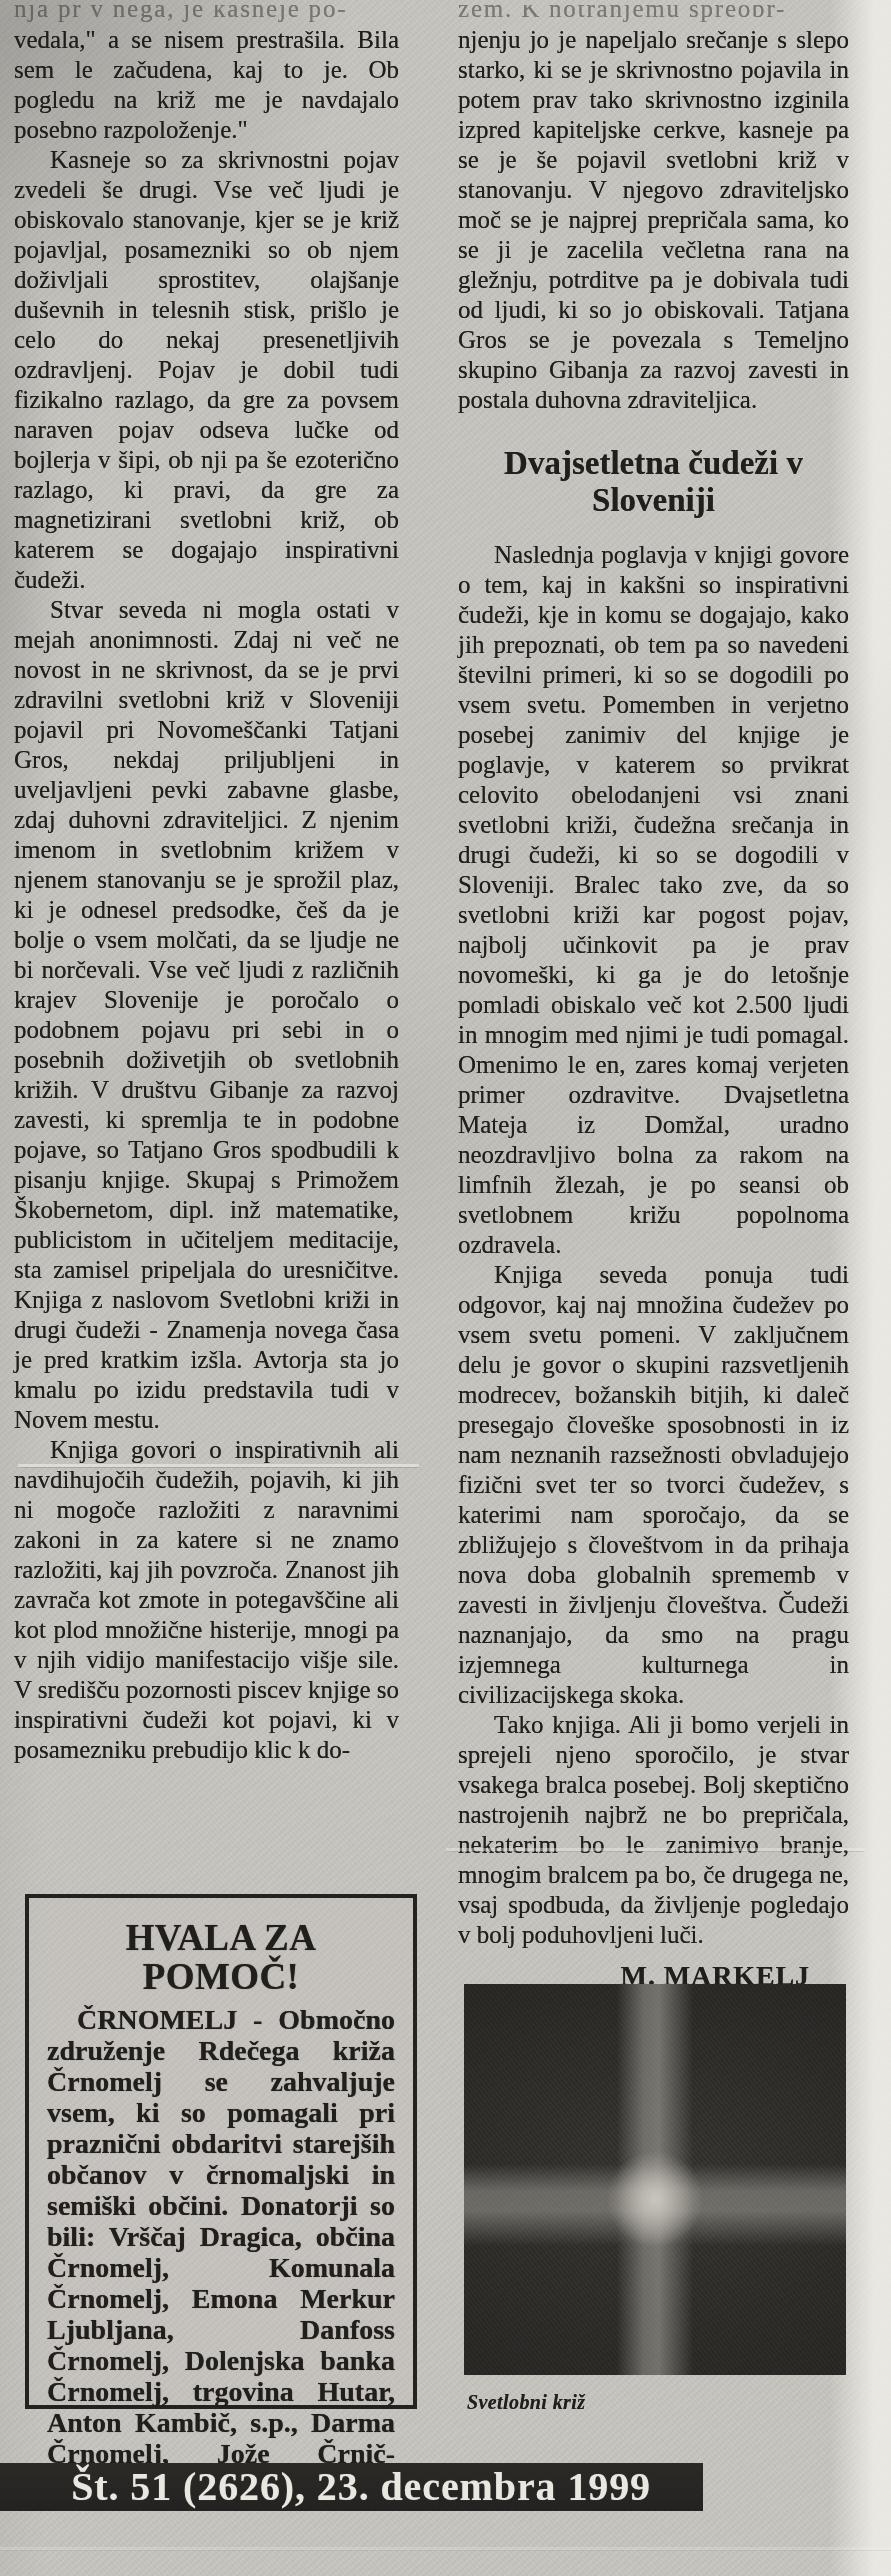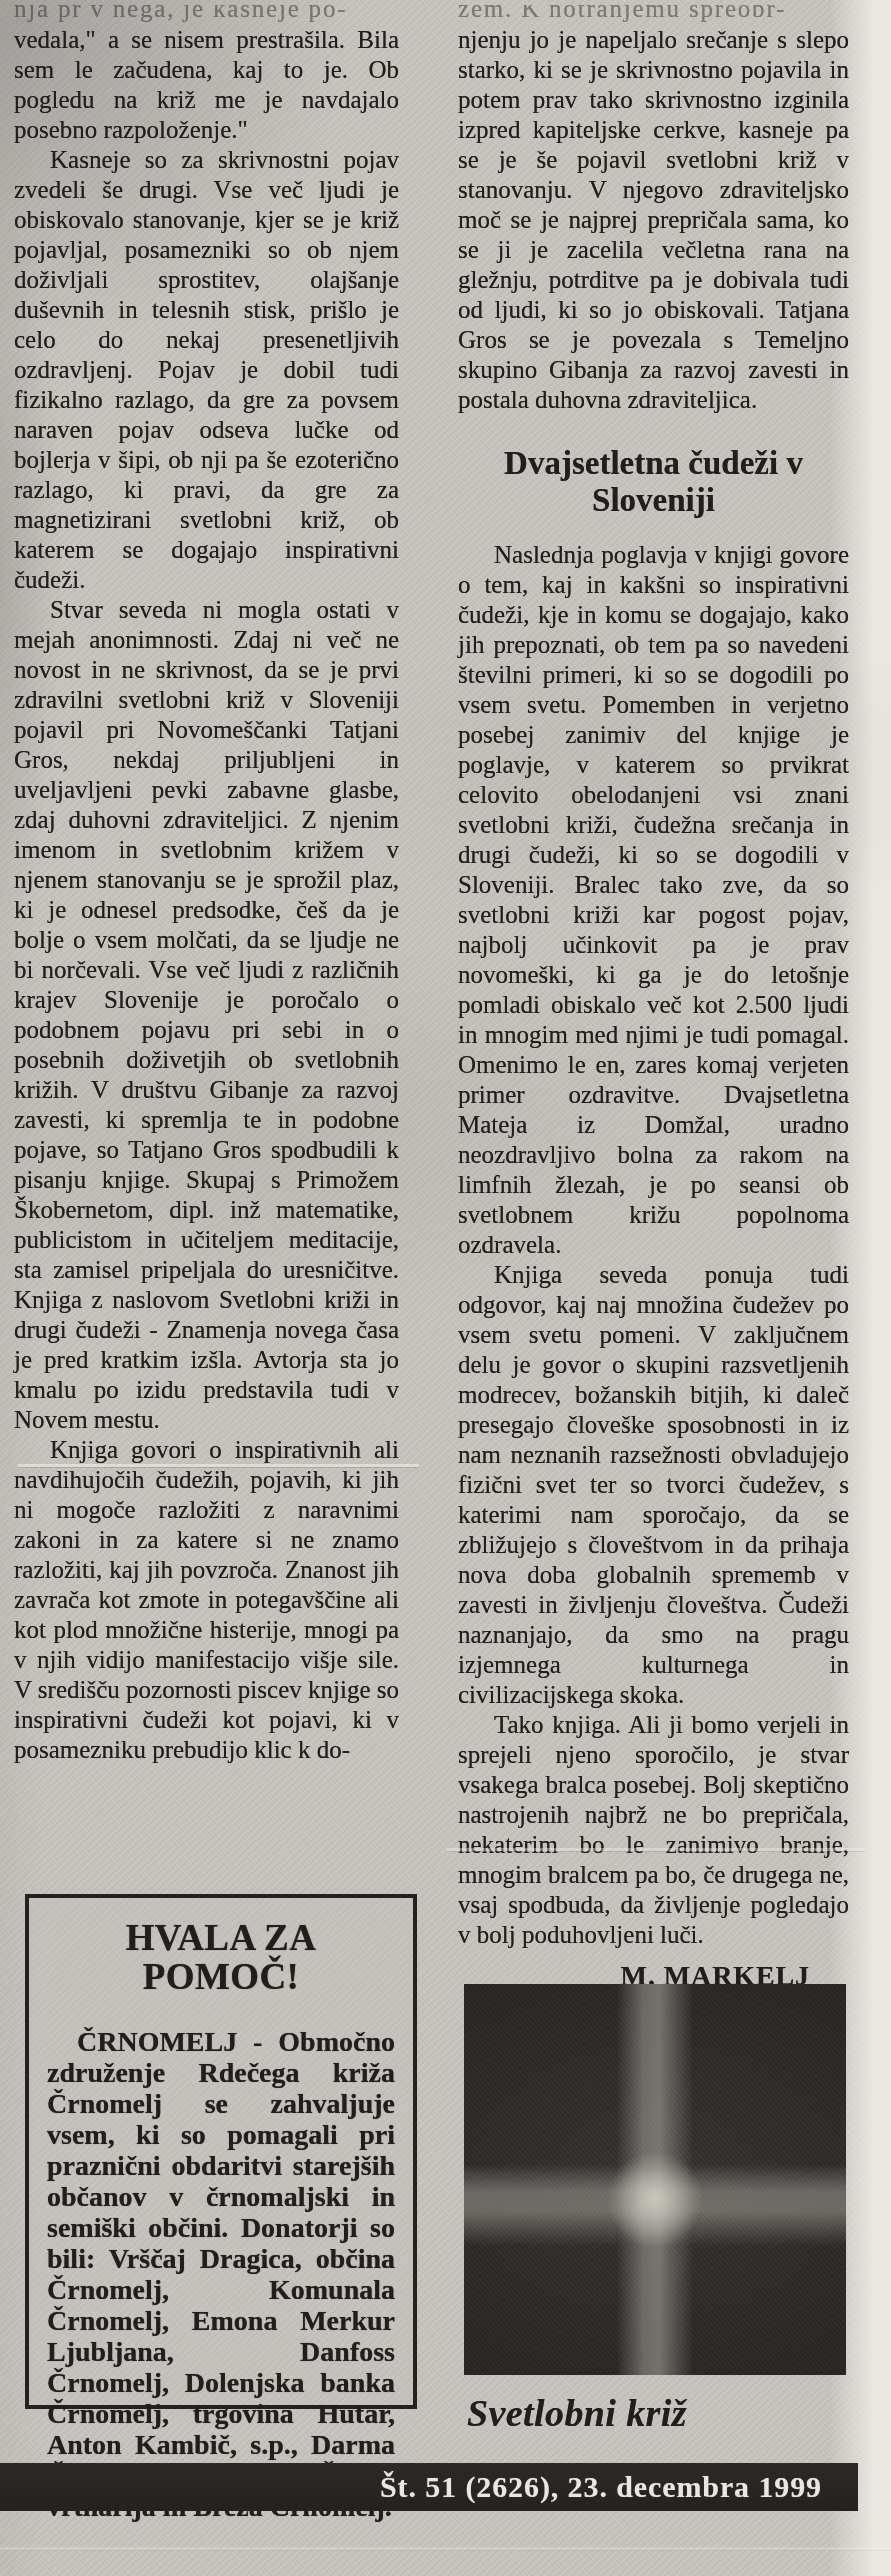--- a/index.html
+++ b/index.html
@@ -63,21 +63,21 @@
     left: 25px;
     top: 1894px;
     width: 392px;
     height: 515px;
     box-sizing: border-box;
     border: 4.5px solid #24221f;
     padding: 19.6px 18px 9px 18px;
     background: rgba(195,193,187,.25);
   }
   .thanks-box h3 {
-    margin: 0 0 30px 0;
+    margin: 0 0 8px 0;
     font-size: 37px;
     line-height: 39px;
     text-align: center;
     font-weight: bold;
     letter-spacing: 0.4px;
     text-shadow: 0 0 0.9px rgba(32,30,26,.8);
   }
   .thanks-box p {
     margin: 0;
     font-size: 28px;
@@ -98,40 +98,40 @@
       radial-gradient(circle 67px at 50% 55%, rgba(218,215,206,.75), rgba(218,215,206,0) 72%),
       linear-gradient(90deg, rgba(195,192,184,0) 40%, rgba(195,192,184,.42) 47%, rgba(195,192,184,.48) 51%, rgba(195,192,184,0) 60%),
       linear-gradient(180deg, rgba(195,192,184,0) 46%, rgba(195,192,184,.40) 53%, rgba(195,192,184,.42) 58%, rgba(195,192,184,0) 67%),
       radial-gradient(ellipse 374px 267px at 50% 50%, rgba(0,0,0,0), rgba(20,19,17,.45) 100%),
       repeating-linear-gradient(51deg, rgba(255,255,255,.03) 0 1.8px, rgba(0,0,0,.05) 1.8px 3.6px);
   }
   .photo-caption {
     position: absolute;
     left: 467px;
     top: 2391px;
-    font-size: 38px;
+    font-size: 20px;
     font-style: italic;
     font-weight: bold;
     letter-spacing: 0.4px;
     text-shadow: 0 0 0.6px rgba(32,30,26,.7);
   }
   .footer-bar {
     position: absolute;
     left: 0;
     top: 2463px;
-    width: 858px;
+    width: 703px;
     height: 48px;
     box-sizing: border-box;
     background: linear-gradient(180deg, #2b2a27, #232220);
     color: #e9e7e0;
-    font-size: 30px;
+    font-size: 40px;
     line-height: 48px;
     font-weight: bold;
     text-align: right;
-    padding-right: 36px;
+    padding-right: 52px;
     letter-spacing: 0.9px;
     text-shadow: 0 0 0.9px rgba(255,255,255,.4);
   }
   .artifact-line {
     position: absolute;
     height: 2.7px;
     background: rgba(245,243,238,.55);
     box-shadow: 0 0.9px 0.9px rgba(90,88,84,.25);
   }
   .artifact-line.l1 { left: 18px;  top: 1464px; width: 401px; }

